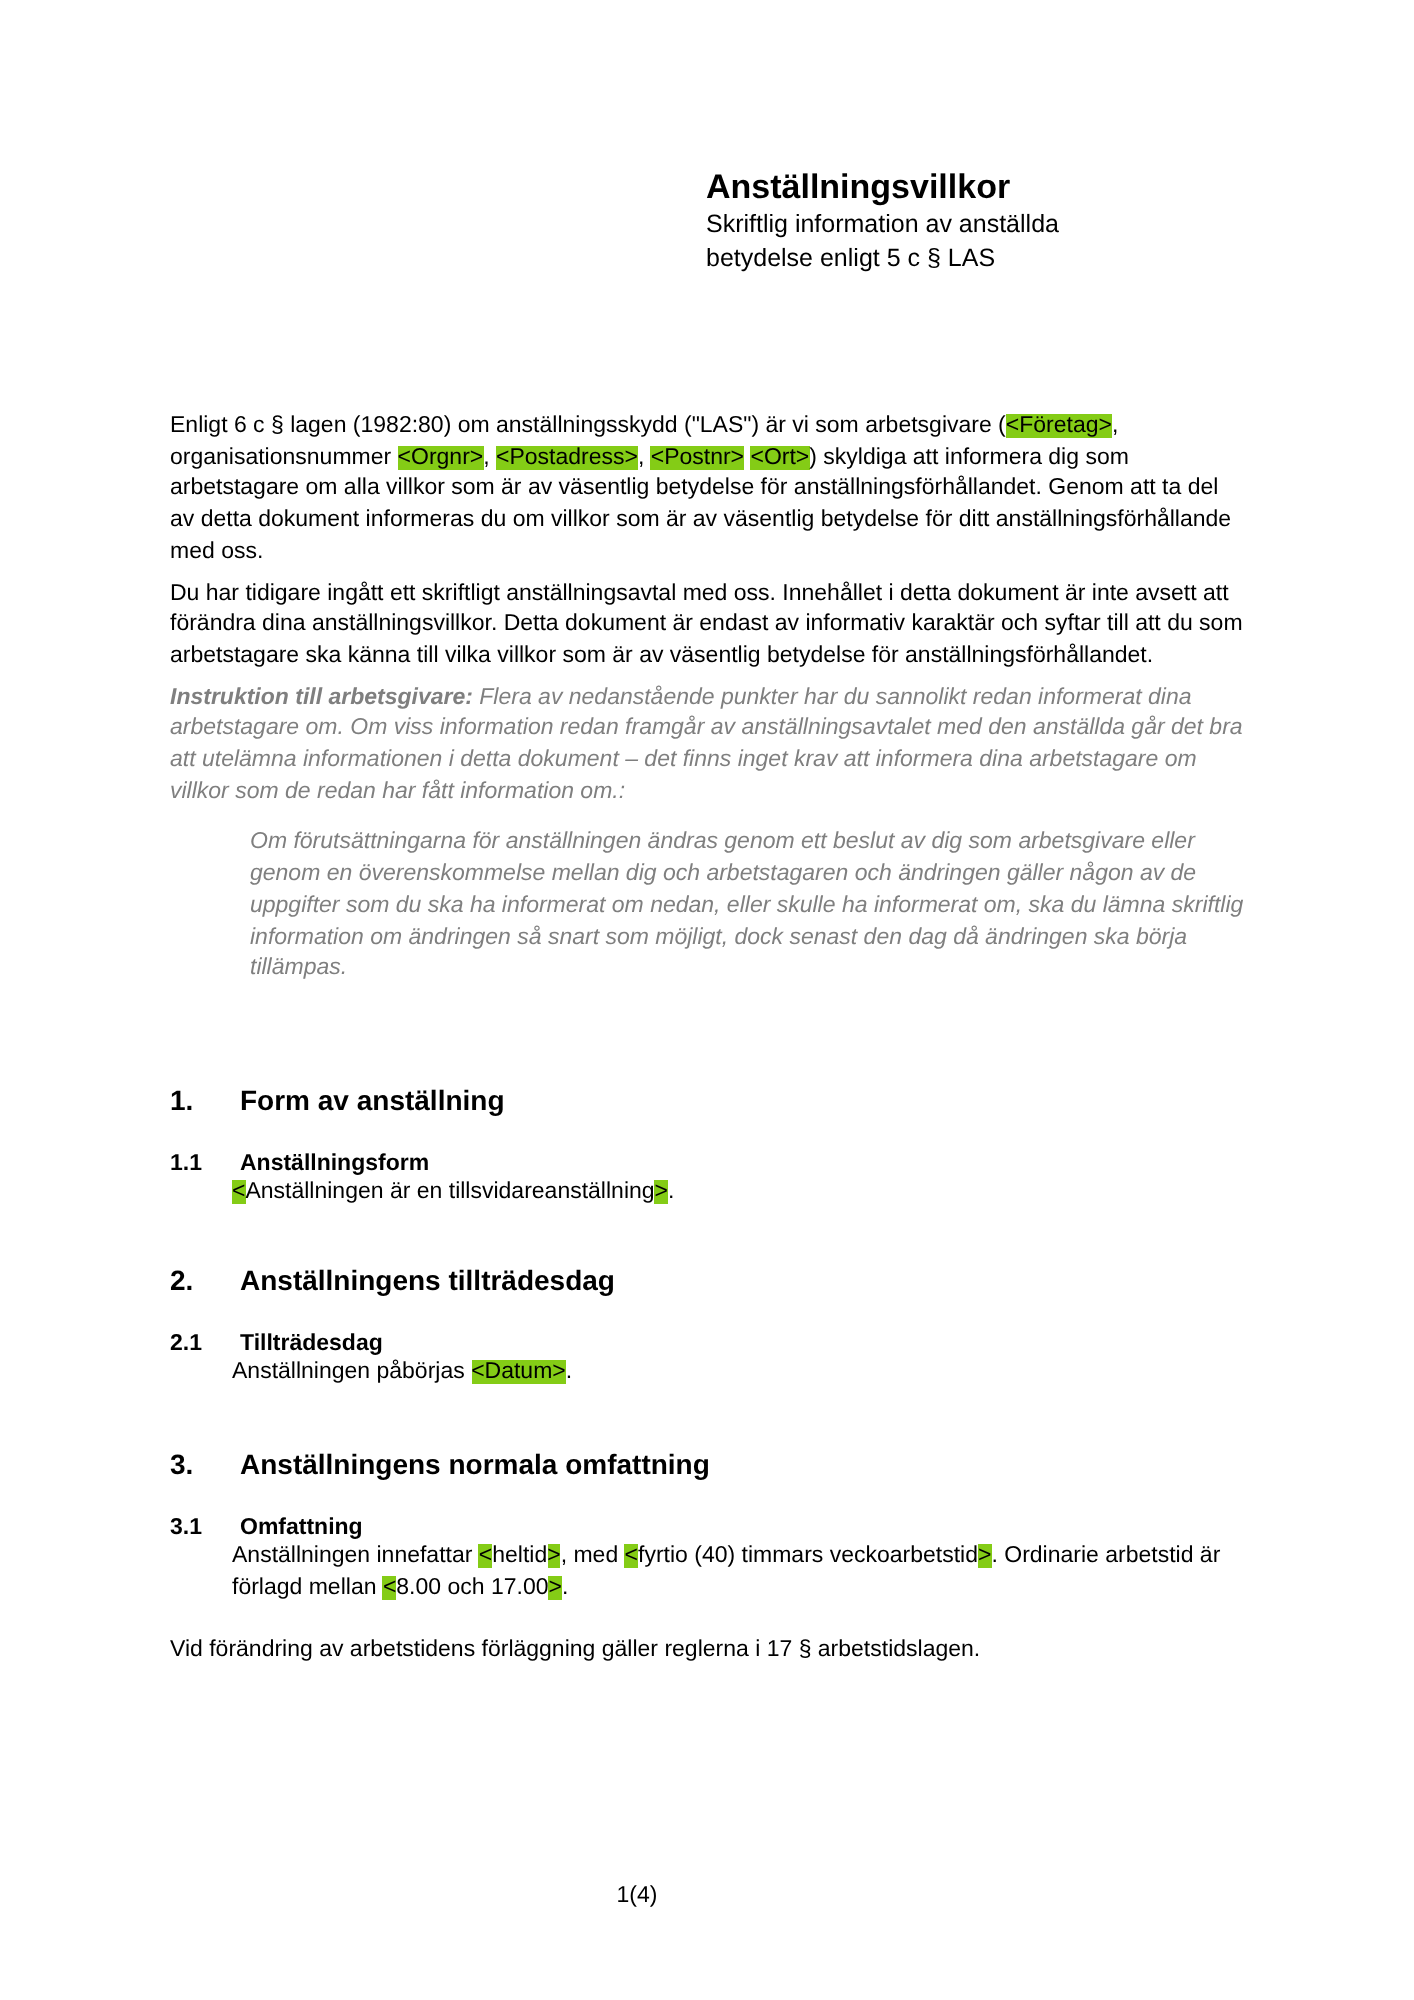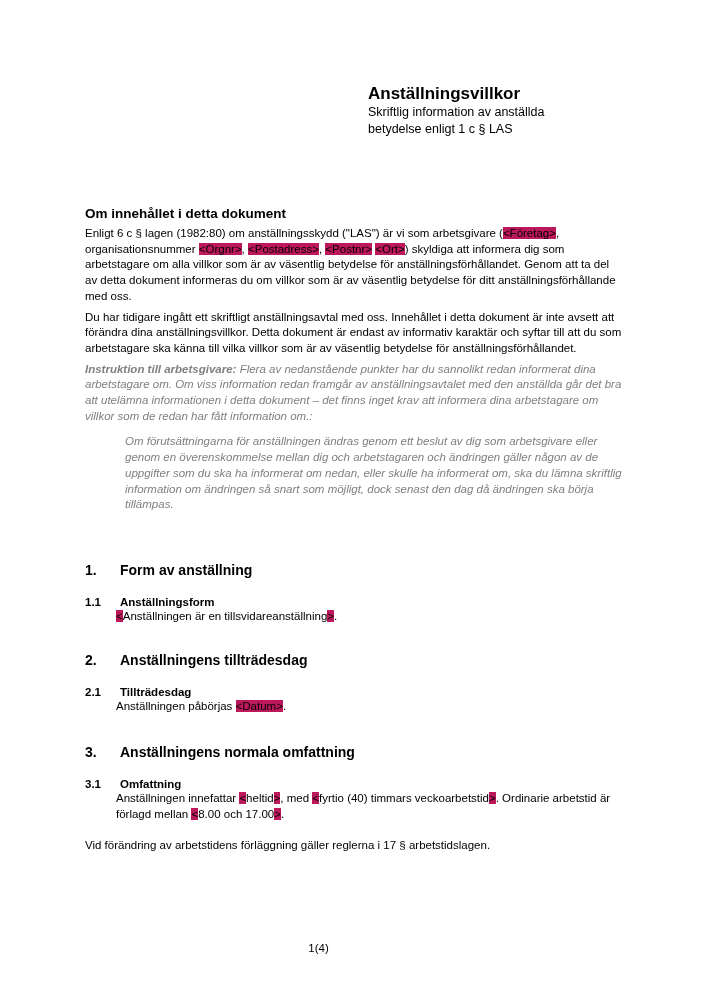--- a/index.html
+++ b/index.html
@@ -4,29 +4,29 @@
 <style>
   html,body { margin:0; padding:0; background:#ffffff; }
   .page {
     position:relative;
     width:707px; height:1000px;
     background:#ffffff;
     font-family:"Liberation Sans", sans-serif;
     color:#000000;
     overflow:hidden;
   }
-  .title-block { position:absolute; left:368px; top:84px; }
+  .title-block { position:absolute; left:353px; top:84px; }
   .doc-title { font-size:17px; font-weight:bold; line-height:20px; }
   .doc-subtitle { font-size:12.5px; line-height:17px; }
   .content { position:absolute; left:85px; top:206px; width:537px; }
   .intro-heading { font-size:13.5px; font-weight:bold; line-height:16px; margin:0 0 4px 0; }
   p.body { font-size:11.5px; line-height:15.7px; margin:0 0 5px 0; }
   p.instruction { color:#7f7f7f; font-style:italic; }
   p.instruction.second { margin-top:10px;margin-left:40px; }
-  .hl { background:#be185d; }
+  .hl { background:#84cc16; }
   .b { font-weight:bold; }
   .section { margin:0; }
   .section-1 { margin-top:49px; }
   .section-2 { margin-top:27px; }
   .section-3 { margin-top:30px; }
   .section-title-row { display:flex; font-size:14px; font-weight:bold; line-height:17px; }
   .section-title-row .num { width:35px; flex:0 0 35px; }
   .subsection-title-row { display:flex; font-size:11.5px; font-weight:bold; line-height:14px; margin-top:16px; }
   .subsection-title-row .num { width:35px; flex:0 0 35px; }
   .section-body { font-size:11.5px; line-height:15.7px; margin:0;padding-left:31px; }
@@ -37,26 +37,25 @@
   }
 </style>
 </head>
 <body>
 
 <div class="page">
 
   <div class="title-block">
     <div class="doc-title">Anställningsvillkor</div>
     <div class="doc-subtitle">Skriftlig information av anställda</div>
-    <div class="doc-subtitle">betydelse enligt 1 c § LAS</div>
+    <div class="doc-subtitle">betydelse enligt 5 c § LAS</div>
   </div>
 
   <div class="content">
 
-    <div class="intro-heading">Om innehållet i detta dokument</div>
 
     <p class="body"><span>Enligt 6 c § lagen (1982:80) om anställningsskydd ("LAS") är vi som arbetsgivare (</span><span class="hl">&lt;Företag&gt;</span><span>, organisationsnummer </span><span class="hl">&lt;Orgnr&gt;</span><span>, </span><span class="hl">&lt;Postadress&gt;</span><span>, </span><span class="hl">&lt;Postnr&gt;</span><span> </span><span class="hl">&lt;Ort&gt;</span><span>) skyldiga att informera dig som arbetstagare om alla villkor som är av väsentlig betydelse för anställningsförhållandet. Genom att ta del av detta dokument informeras du om villkor som är av väsentlig betydelse för ditt anställningsförhållande med oss.</span></p>
 
     <p class="body">Du har tidigare ingått ett skriftligt anställningsavtal med oss. Innehållet i detta dokument är inte avsett att förändra dina anställningsvillkor. Detta dokument är endast av informativ karaktär och syftar till att du som arbetstagare ska känna till vilka villkor som är av väsentlig betydelse för anställningsförhållandet.</p>
 
     <p class="body instruction"><span class="b">Instruktion till arbetsgivare:</span><span> Flera av nedanstående punkter har du sannolikt redan informerat dina arbetstagare om. Om viss information redan framgår av anställningsavtalet med den anställda går det bra att utelämna informationen i detta dokument – det finns inget krav att informera dina arbetstagare om villkor som de redan har fått information om.:</span></p>
 
     <p class="body instruction second">Om förutsättningarna för anställningen ändras genom ett beslut av dig som arbetsgivare eller genom en överenskommelse mellan dig och arbetstagaren och ändringen gäller någon av de uppgifter som du ska ha informerat om nedan, eller skulle ha informerat om, ska du lämna skriftlig information om ändringen så snart som möjligt, dock senast den dag då ändringen ska börja tillämpas.</p>
 
     <div class="section section-1">

